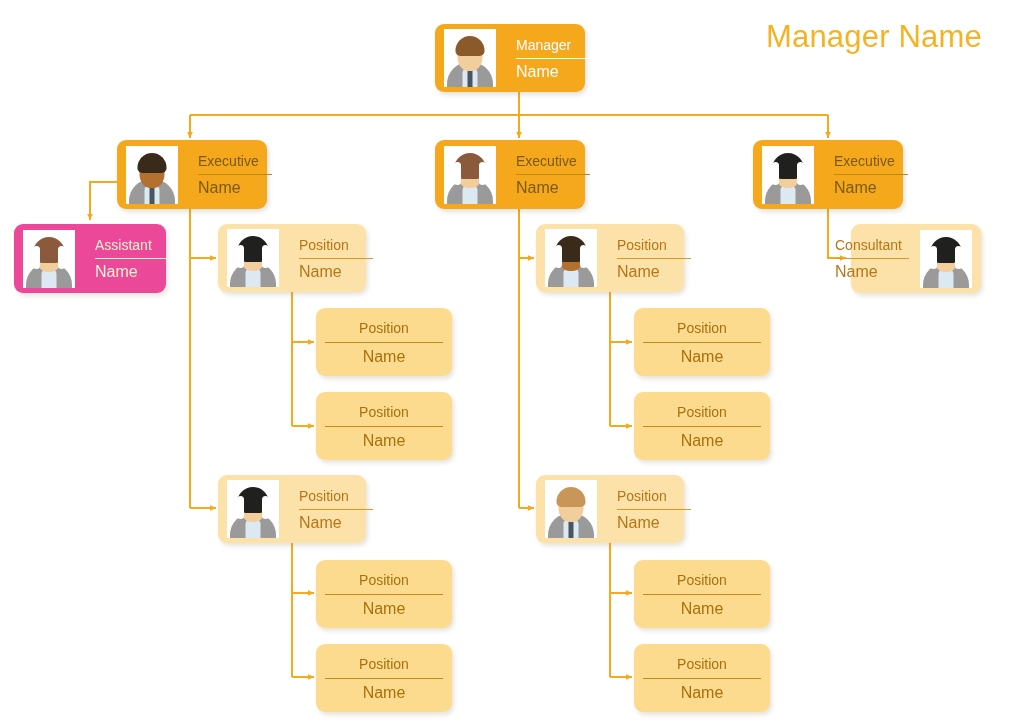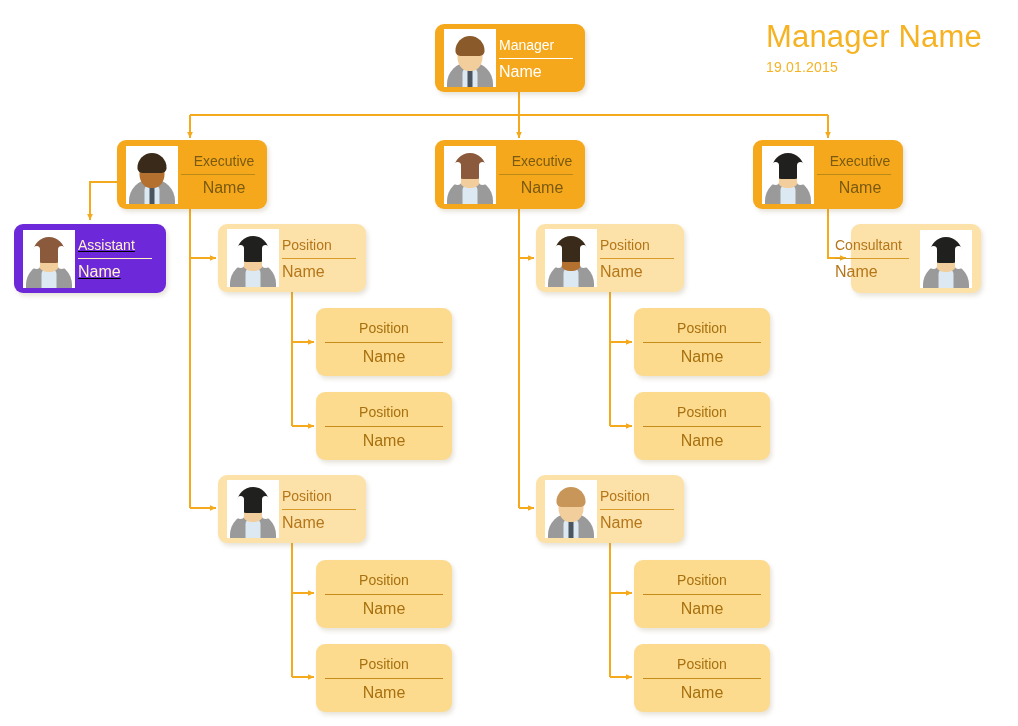--- a/index.html
+++ b/index.html
@@ -16,42 +16,42 @@
   .co-date{font-size:14px;color:#F5B323;margin-top:5px;letter-spacing:.2px;}
 
   
   .node{position:absolute;border-radius:9px;box-sizing:border-box;}
   .node.shadowed{box-shadow:2px 3px 4px rgba(150,130,90,.22);}
 
   
   .card{display:flex;align-items:center;height:100%;padding:0 0 0 9px;box-sizing:border-box;}
   .card.mirror{flex-direction:row-reverse;padding:0 9px 0 0;}
   .photo{width:52px;height:58px;background:#fff;flex:0 0 auto;position:relative;overflow:hidden;}
-  .card .texts{flex:1 1 auto;padding-left:3px;box-sizing:border-box;}
+  .card .texts{flex:1 1 auto;padding-left:20px;box-sizing:border-box;}
   .card.mirror .texts{padding-left:0;padding-right:11px;}
   .ln1{font-size:14px;line-height:20px;white-space:nowrap;}
   .rule{height:1px;margin:3px 0 3px 0;width:74px;}
   .ln2{font-size:16px;line-height:20px;white-space:nowrap;}
 
   
   .tcard{height:100%;display:flex;flex-direction:column;justify-content:center;
          align-items:center;box-sizing:border-box;}
   .tcard .ln1,.tcard .ln2{text-align:center;}
   .tcard .rule{width:118px;margin:4px auto;}
 
   
   .t-manager{background:#F6A81C;}
   .t-manager .ln1,.t-manager .ln2{color:#FFFFFF;}
   .t-manager .rule{background:#FFFFFF;}
 
   .t-exec{background:#F6A81C;}
-  .t-exec .ln1,.t-exec .ln2{color:#7A5A10;text-align:center;}
+  .t-exec .ln1,.t-exec .ln2{color:#7A5A10;}
   .t-exec .rule{background:#B98A18;}
 
-  .t-assistant{background:#6d28d9;text-decoration:underline;}
+  .t-assistant{background:#ec4899;}
   .t-assistant .ln1,.t-assistant .ln2{color:#FFF4CF;}
   .t-assistant .rule{background:#FFF0BF;}
 
   .t-light{background:#FCE2A8;}
   .t-light .ln1,.t-light .ln2{color:#B5761A;}
   .t-light .rule{background:#D79B27;}
 
   .t-plain{background:#FCDB8E;}
   .t-plain .ln1,.t-plain .ln2{color:#A8700F;}
   .t-plain .rule{background:#C48C18;}
@@ -134,21 +134,20 @@
       <path d="M610,542 L610,677"></path>
       <path d="M610,593 L632,593" marker-end="url(#ar)"></path>
       <path d="M610,677 L632,677" marker-end="url(#ar)"></path>
 
       <path d="M828,209 L828,258 L846,258" marker-end="url(#ar)"></path>
     </g>
   </svg>
 
   <div class="title-block">
     <div class="co-title">Manager Name</div>
-    <div class="co-date">19.01.2015</div>
   </div>
 
   <div class="node t-manager shadowed" style="left:435px;top:24px;width:150px;height:68px;">
     <div class="card">
       <div class="photo">
         <div class="av sk-light hr-brown">
             <div class="bodyv"></div>
             <div class="shirt"></div>
           <div class="tie"></div>
             <div class="neck"></div>

